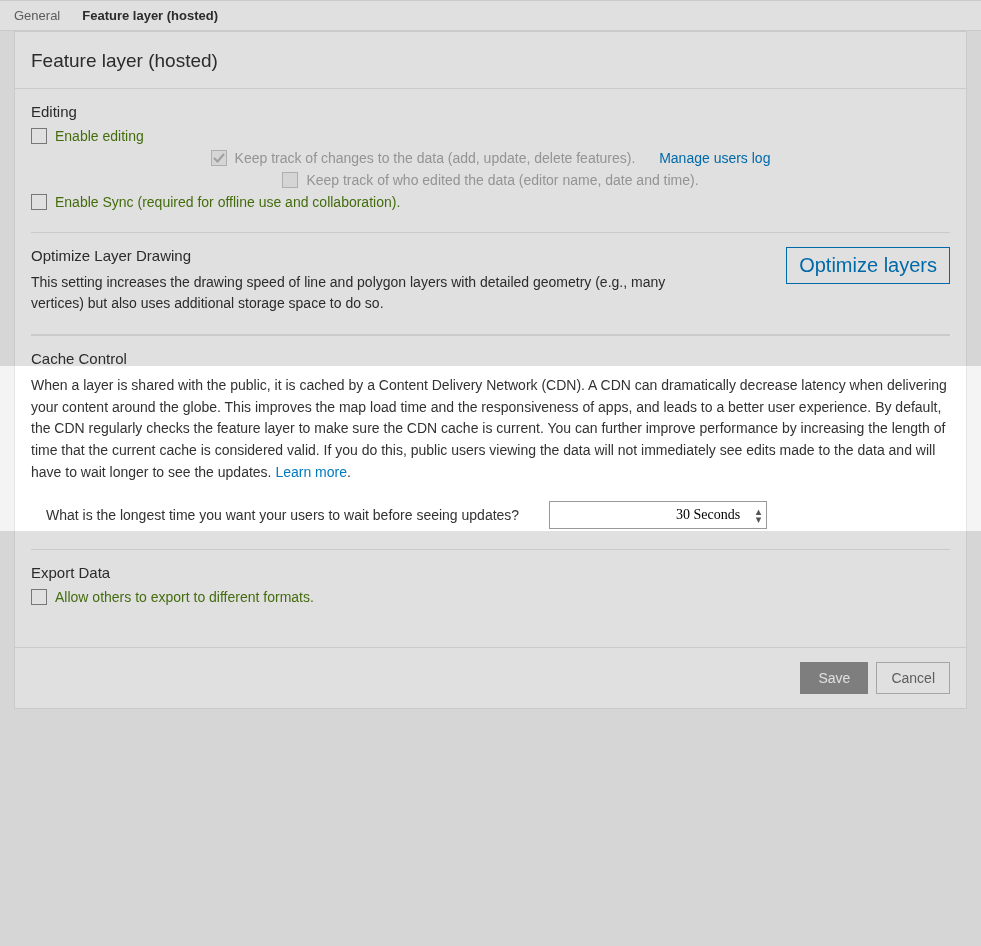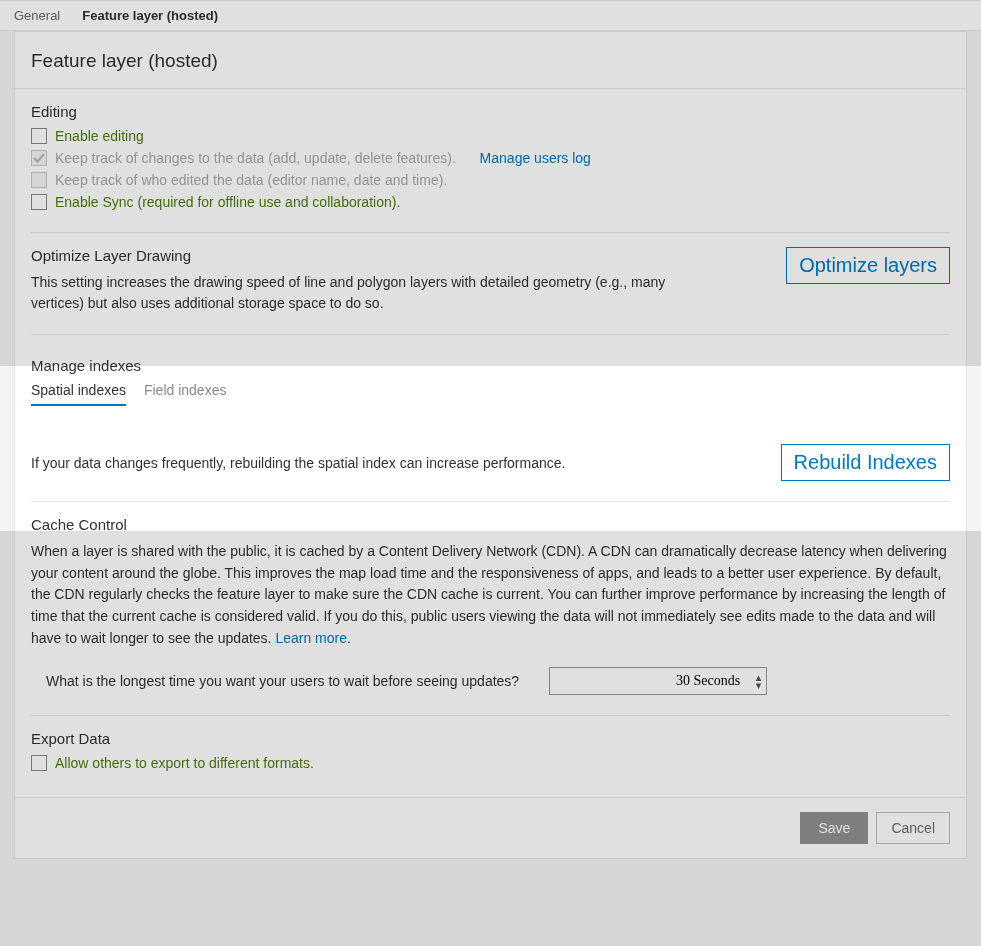--- a/index.html
+++ b/index.html
@@ -75,21 +75,21 @@
     background: #fff;
     display: inline-flex;
     align-items: center;
     justify-content: center;
     flex-shrink: 0;
   }
   .chk.disabled { border-color: #c7c7c7; background: #f3f3f3; }
   .chk svg { width: 12px; height: 12px; display: none; }
   .chk.checked svg { display: block; }
   .link { color: #0079c1; cursor: pointer; }
-  .indent { margin-left: 0; }
+  .indent { margin-left: 0; justify-content: center; }
 
   .opt-row {
     display: flex;
     align-items: flex-start;
     justify-content: space-between;
     gap: 20px;
   }
   .opt-text {
     max-width: 640px;
     color: #323232;
@@ -170,20 +170,21 @@
     display: flex;
     flex-direction: column;
   }
 
   .footer {
     display: flex;
     justify-content: flex-end;
     gap: 8px;
     padding: 14px 16px;
     border-top: 1px solid #e6e6e6;
+    margin-top: 16px;
   }
   .btn-primary {
     border: none;
     background: #909090;
     color: #fff;
     padding: 7px 18px;
     font-size: 14px;
     cursor: pointer;
     font-family: inherit;
   }
@@ -253,31 +254,20 @@
       <div>
         <div class="section-title">Optimize Layer Drawing</div>
         <div class="opt-text">This setting increases the drawing speed of line and polygon layers with detailed geometry (e.g., many vertices) but also uses additional storage space to do so.</div>
       </div>
       <button class="btn-outline">Optimize layers</button>
     </div>
   </div>
 
   <hr class="hr">
 
-  <div class="section" style="padding-top:22px;">
-    <div class="section-title">Manage indexes</div>
-    <div class="subtabs">
-      <span class="subtab active">Spatial indexes</span>
-      <span class="subtab">Field indexes</span>
-    </div>
-    <div class="indexes-body">
-      <p>If your data changes frequently, rebuilding the spatial index can increase performance.</p>
-      <button class="btn-outline">Rebuild Indexes</button>
-    </div>
-  </div>
 
   <hr class="hr">
 
   <div class="section">
     <div class="section-title" style="margin-bottom:4px;">Cache Control</div>
     <div class="cache-body">
       <p>
         <span>When a layer is shared with the public, it is cached by a Content Delivery Network (CDN). A CDN can dramatically decrease latency when delivering your content around the globe. This improves the map load time and the responsiveness of apps, and leads to a better user experience. By default, the CDN regularly checks the feature layer to make sure the CDN cache is current. You can further improve performance by increasing the length of time that the current cache is considered valid. If you do this, public users viewing the data will not immediately see edits made to the data and will have to wait longer to see the updates. </span><span class="link">Learn more</span><span>.</span>
       </p>
     </div>

